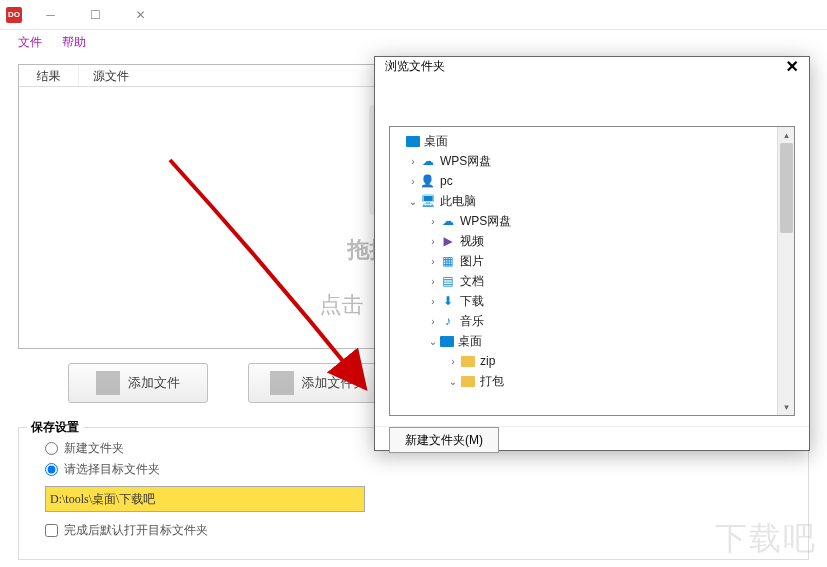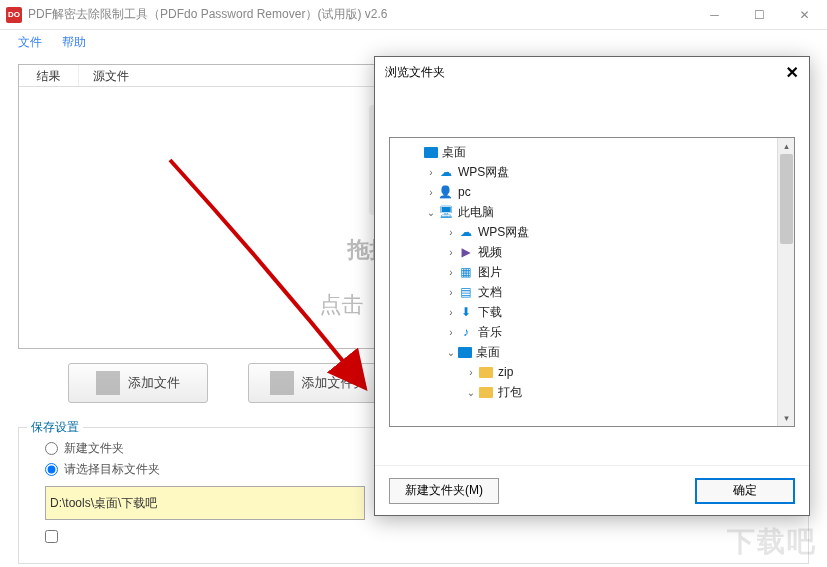--- a/index.html
+++ b/index.html
@@ -8,21 +8,21 @@
 
 .titlebar { height: 30px; background: #fff; border-bottom: 1px solid #e5e5e5; display: flex; align-items: center; padding-left: 6px; }
 .titlebar .app-icon { width: 16px; height: 16px; background: #d32f2f; border-radius: 2px; margin-right: 6px; display: flex; align-items: center; justify-content: center; }
 .titlebar .app-icon span { color: #fff; font-size: 8px; font-weight: bold; }
 .titlebar .title { font-size: 12px; color: #888; flex: 1; }
 .titlebar .win-controls { display: flex; }
 .titlebar .win-btn { width: 45px; height: 30px; display: flex; align-items: center; justify-content: center; color: #888; font-size: 12px; }
 
 
 .menubar { height: 24px; display: flex; align-items: center; padding-left: 8px; font-size: 12px; }
-.menubar .menu-item { padding: 3px 10px; color: #3b82f6; }
+.menubar .menu-item { padding: 3px 10px; color: #a21caf; }
 
 
 .content { padding: 10px 18px; }
 .table-area { border: 1px solid #bbb; height: 285px; background: #fff; position: relative; }
 .table-header { display: flex; border-bottom: 1px solid #ddd; background: #fff; height: 22px; }
 .table-header .th { padding: 3px 14px; font-size: 12px; color: #333; border-right: 1px solid #eee; }
 .th1 { width: 60px; text-align: center; } .th2 { width: 140px; } .th3 { flex: 1; }
 
 .drop-placeholder { position: absolute; top: 40px; left: 50%; transform: translateX(-50%); text-align: center; }
 .doc-icon { width: 90px; height: 110px; background: #f0f0f0; margin: 0 auto 20px; position: relative; border-radius: 4px; }
@@ -32,33 +32,33 @@
 .spinner { width: 40px; height: 40px; border: 3px dotted #888; border-radius: 50%; display: inline-block; }
 .please-box { border: 1px solid #999; padding: 8px 24px; font-size: 34px; color: #666; display: inline-block; }
 
 
 .btn-row { display: flex; gap: 40px; padding: 14px 50px; justify-content: flex-start; }
 .big-btn { width: 140px; height: 40px; background: linear-gradient(#fdfdfd,#ececec); border: 1px solid #c0c0c0; border-radius: 3px; display: flex; align-items: center; justify-content: center; gap: 8px; font-size: 13px; color: #444; }
 .big-btn .bicon { width: 24px; height: 24px; background: #999; opacity: 0.6; }
 
 
 .save-group { margin: 0 18px; border: 1px solid #ddd; padding: 8px 12px 14px; position: relative; }
-.save-group .legend { position: absolute; top: -9px; left: 8px; background: #fff; padding: 0 4px; font-size: 12px; color: #0369a1; }
+.save-group .legend { position: absolute; top: -9px; left: 8px; background: #fff; padding: 0 4px; font-size: 12px; color: #000000; font-weight: bold; }
 .radio-row { display: flex; align-items: center; gap: 6px; font-size: 12px; color: #555; margin: 4px 14px; }
 .radio-row input[type=radio] { width: 13px; height: 13px; }
-.path-input { width: 320px; height: 34px; border: 1px solid #aaa; font-size: 12px; padding: 0 4px; margin: 4px 14px; background: #fef9c3; color: #333; }
+.path-input { width: 320px; height: 26px; border: 1px solid #aaa; font-size: 12px; padding: 0 4px; margin: 4px 14px; background: #fde047; color: #333; font-family: Liberation Serif, serif; }
 .check-row { display: flex; align-items: center; gap: 6px; font-size: 12px; color: #555; margin: 6px 14px; }
 
 
-.dialog { position: absolute; top: 56px; left: 374px; width: 436px; height: 460px; background: #fff; border: 1px solid #666; box-shadow: 0 4px 20px rgba(0,0,0,0.3); z-index: 100; display: flex; flex-direction: column; }
+.dialog { position: absolute; top: 56px; left: 374px; width: 436px; height: 395px; background: #fff; border: 1px solid #666; box-shadow: 0 4px 20px rgba(0,0,0,0.3); z-index: 100; display: flex; flex-direction: column; }
 .dialog-title { height: 30px; display: flex; align-items: center; padding: 0 10px; font-size: 12px; }
 .dialog-title .dt-text { flex: 1; }
 .dialog-title .dclose { font-size: 16px; font-weight: bold; cursor: pointer; }
 .dialog-body { flex: 1; padding: 50px 14px 10px; }
-.tree-box { border: 1px solid #888; height: 290px; overflow-y: auto; padding: 4px 18px; font-size: 12px; position: relative; }
+.tree-box { border: 1px solid #888; height: 290px; overflow-y: auto; padding: 4px 0; font-size: 12px; position: relative; }
 .tree-scrollbar { position: absolute; right: 0; top: 0; width: 17px; height: 100%; background: #f0f0f0; border-left: 1px solid #ddd; }
 .tree-scrollbar .thumb { position: absolute; top: 16px; left: 2px; width: 13px; height: 90px; background: #c8c8c8; border-radius: 2px; }
 .tree-scrollbar .arr { position: absolute; left: 0; width: 17px; height: 16px; display: flex; align-items: center; justify-content: center; color: #666; font-size: 9px; }
 .tree-scrollbar .arr-up { top: 0; } .tree-scrollbar .arr-dn { bottom: 0; }
 
 .tree-item { display: flex; align-items: center; height: 20px; padding-right: 18px; white-space: nowrap; }
 .tree-item .expander { width: 14px; text-align: center; color: #666; font-size: 10px; display: inline-block; }
 .tree-item .ticon { width: 16px; height: 16px; margin-right: 4px; display: inline-flex; align-items: center; justify-content: center; font-size: 12px; }
 .tree-item .tlabel { color: #222; }
 .ind0 { padding-left: 2px; } .ind1 { padding-left: 16px; } .ind2 { padding-left: 36px; } .ind3 { padding-left: 56px; } .ind4 { padding-left: 76px; } 
@@ -74,30 +74,29 @@
 
 .dialog-buttons { height: 50px; display: flex; align-items: center; justify-content: flex-end; gap: 18px; padding: 0 14px; border-top: 1px solid #eee; }
 .dlg-btn { min-width: 100px; height: 26px; border: 1px solid #999; background: #f8f8f8; font-size: 12px; display: flex; align-items: center; justify-content: center; }
 .dlg-btn.primary { border: 2px solid #0078d7; }
 .dlg-btn.new { margin-right: auto; min-width: 110px; }
 
 
 .red-arrow { position: absolute; top: 150px; left: 150px; z-index: 50; pointer-events: none; }
 
 
-.watermark { position: absolute; right: 10px; bottom: 6px; font-size: 28px; color: rgba(150,150,150,0.25); font-weight: bold; letter-spacing: 2px; }
+.watermark { position: absolute; right: 10px; bottom: 6px; font-size: 32px; color: rgba(150,150,150,0.25); font-weight: normal; letter-spacing: 2px; }
 </style>
 </head>
 <body>
 
 <div class="titlebar">
   <div class="app-icon">
       <span>DO</span>
     </div>
-  <div class="title">PDF解密去除限制工具（PDFdo Password Remover）(试用版) v2.6</div>
   <div class="win-controls">
     <div class="win-btn">─</div>
     <div class="win-btn">☐</div>
     <div class="win-btn">✕</div>
   </div>
 </div>
 
 <div class="menubar">
   <div class="menu-item">文件</div>
   <div class="menu-item">帮助</div>
@@ -138,20 +137,21 @@
     <input type="radio" name="sv" style="">
     <span>新建文件夹</span>
   </label>
   <label class="radio-row">
     <input type="radio" name="sv" checked="" style="">
     <span>请选择目标文件夹</span>
   </label>
   <input class="path-input" value="D:\tools\桌面\下载吧" style="">
   <label class="check-row">
     <input type="checkbox" style="">
+    <span>完成后默认打开目标文件夹</span>
   </label>
 </div>
 
 <svg class="red-arrow" width="260" height="270">
   <defs>
     <marker id="ah" markerWidth="12" markerHeight="12" refX="9" refY="5" orient="auto">
       <path d="M0,0 L10,5 L0,10 Z" fill="#c00"></path>
     </marker>
   </defs>
   <path d="M20,10 Q120,120 215,238" stroke="#c00" stroke-width="4" fill="none" marker-end="url(#ah)"></path>
@@ -235,17 +235,16 @@
         </div>
         <div class="tree-scrollbar">
         <div class="arr arr-up">▴</div>
         <div class="thumb"></div>
         <div class="arr arr-dn">▾</div>
       </div>
     </div>
   </div>
   <div class="dialog-buttons">
     <div class="dlg-btn new">新建文件夹(M)</div>
-    <div class="dlg-btn primary">确定</div>
   </div>
 </div>
 
 <div class="watermark">下载吧</div>
 
 </body></html>

